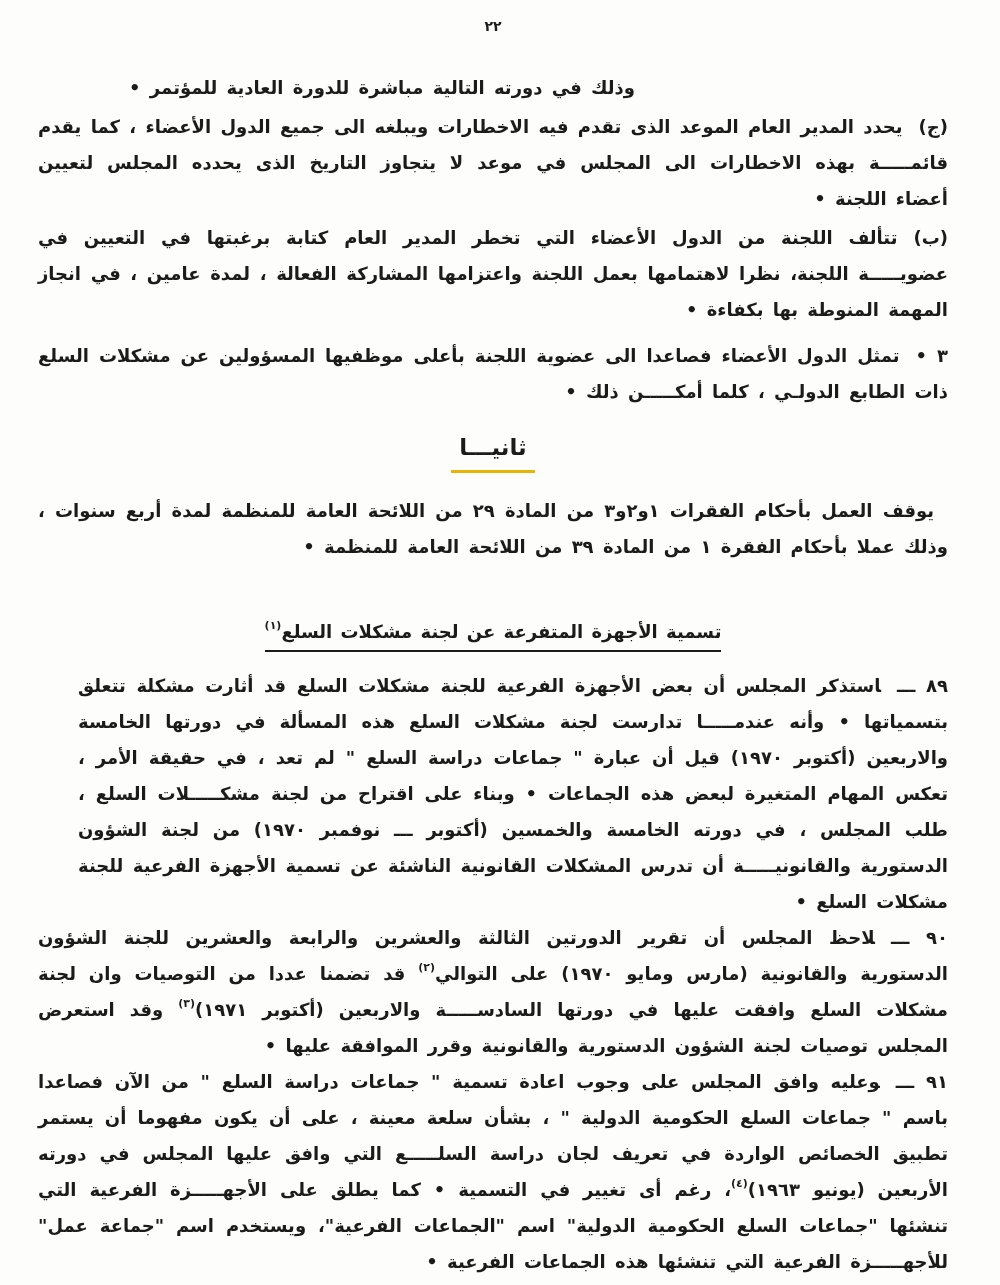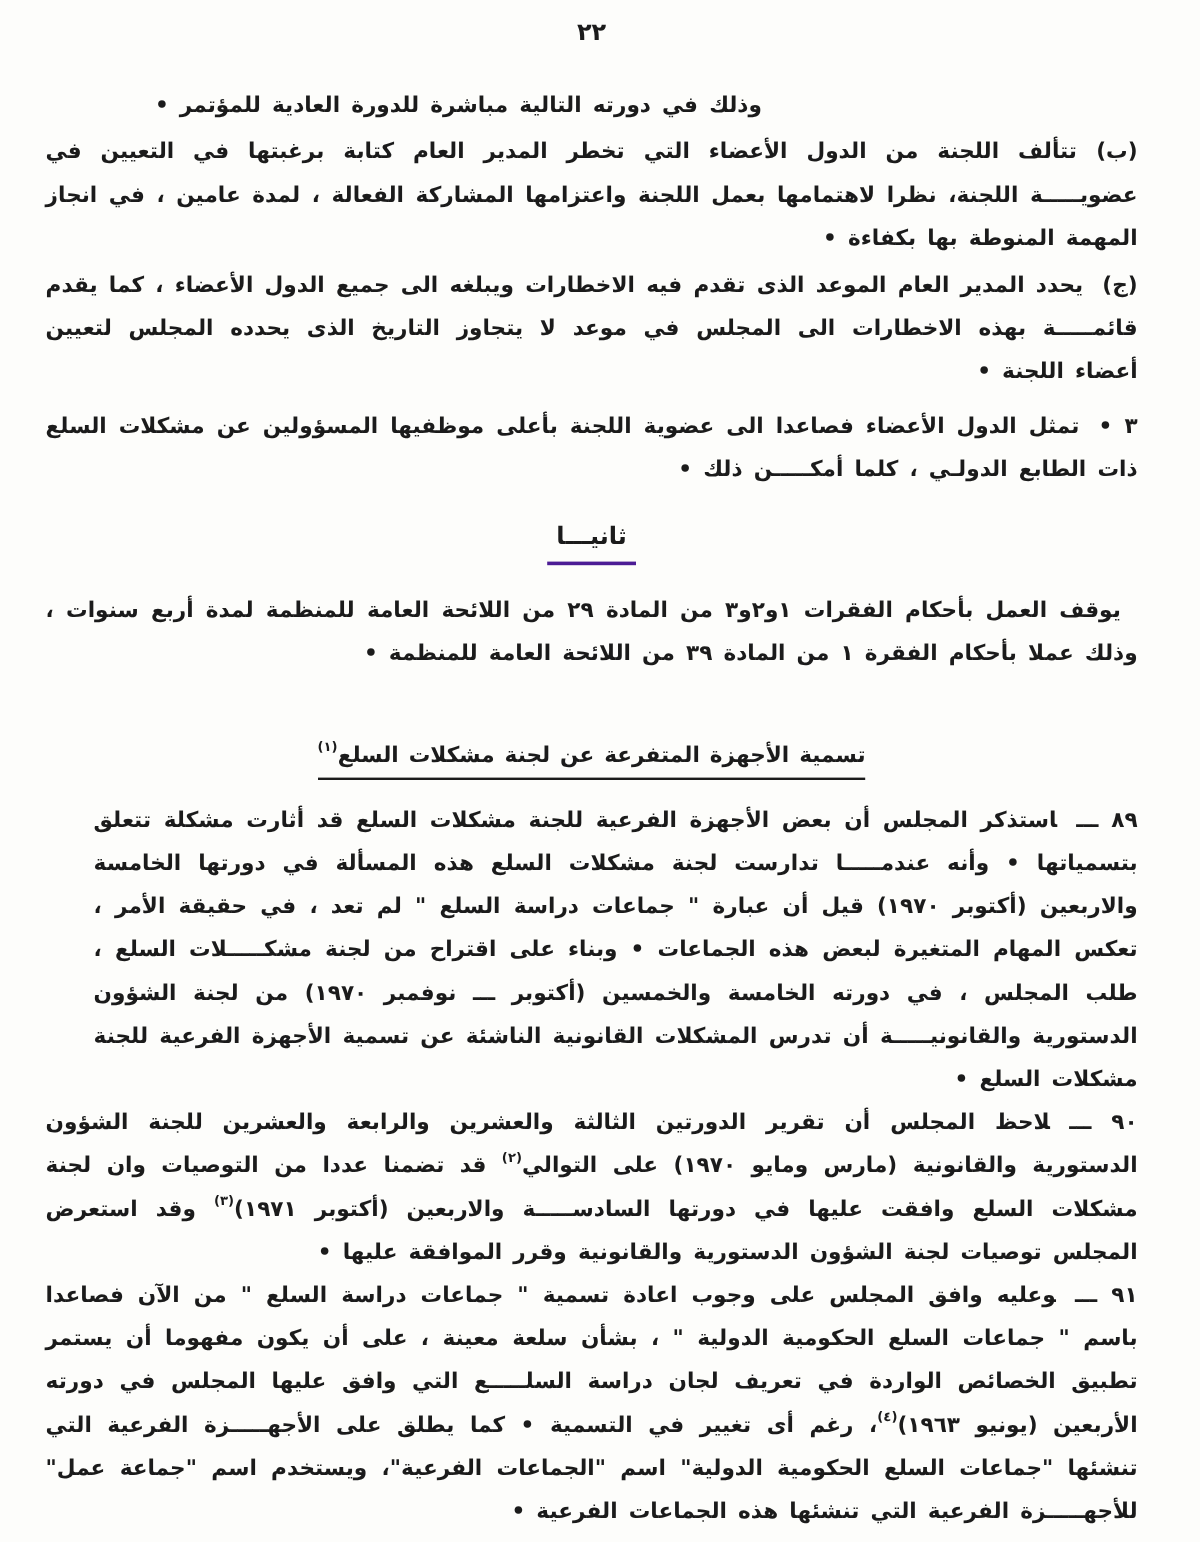--- a/index.html
+++ b/index.html
@@ -7,35 +7,35 @@
     width:1000px; height:1285px; margin:0 auto;
     background:#fdfdfb; color:#1b1b1b;
     direction:rtl;
     font-family:"DejaVu Sans", sans-serif;
     box-sizing:border-box;
     padding:14px 52px 0 38px;
     overflow:hidden;
     position:relative;
   }
   .pageno-top {
-    text-align:center; font-size:20px; font-weight:700;
+    text-align:center; font-size:14px; font-weight:700;
     letter-spacing:3px; line-height:24px;
   }
   .para {
     font-size:18px; font-weight:700; line-height:36px;
     text-align:justify; margin:0; word-spacing:3px;
   }
   .intro { margin-top:32px; padding-right:222px; text-align:center; }
   .item  { margin-top:3px; }
   .item3 { margin-top:10px; }
   .marker { margin-left:16px; white-space:nowrap; }
   .h-second { margin-top:24px; text-align:center; }
   .h-second .word {
-    display:inline-block; font-size:20px; font-weight:700;
-    border-bottom:3px solid #4c1d95; padding:0 8px 10px;
+    display:inline-block; font-size:23px; font-weight:700;
+    border-bottom:3px solid #eab308; padding:0 8px 10px;
   }
   .para-second { margin-top:20px; text-indent:14px; }
   .section-h { margin-top:56px; text-align:center; margin-bottom:0; }
   .section-h .inner {
     display:inline-block; font-size:18px; font-weight:700;
     border-bottom:2.5px solid #1b1b1b; padding-bottom:8px;
     word-spacing:2px;
   }
   sup { font-size:11px; font-weight:700; line-height:0; position:relative; top:-2px; }
   .p89 { margin-top:16px;margin-left:40px; }
@@ -58,23 +58,23 @@
 </style>
 </head>
 <body>
 
 <div class="page">
 
   <div class="pageno-top">٢٢</div>
 
   <p class="para intro">وذلك في دورته التالية مباشرة للدورة العادية للمؤتمر •</p>
 
+  <p class="para item"><span class="marker">(ج)</span><span>يحدد المدير العام الموعد الذى تقدم فيه الاخطارات ويبلغه الى جميع الدول الأعضاء ، كما يقدم قائمـــــة بهذه الاخطارات الى المجلس في موعد لا يتجاوز التاريخ الذى يحدده المجلس لتعيين أعضاء اللجنة •</span></p>
+
   <p class="para item"><span class="marker">(ب)</span><span>تتألف اللجنة من الدول الأعضاء التي تخطر المدير العام كتابة برغبتها في التعيين في عضويـــــة اللجنة، نظرا لاهتمامها بعمل اللجنة واعتزامها المشاركة الفعالة ، لمدة عامين ، في انجاز المهمة المنوطة بها بكفاءة •</span></p>
-
-  <p class="para item"><span class="marker">(ج)</span><span>يحدد المدير العام الموعد الذى تقدم فيه الاخطارات ويبلغه الى جميع الدول الأعضاء ، كما يقدم قائمـــــة بهذه الاخطارات الى المجلس في موعد لا يتجاوز التاريخ الذى يحدده المجلس لتعيين أعضاء اللجنة •</span></p>
 
   <p class="para item item3"><span class="marker">٣ •</span><span>تمثل الدول الأعضاء فصاعدا الى عضوية اللجنة بأعلى موظفيها المسؤولين عن مشكلات السلع ذات الطابع الدولـي ، كلما أمكـــــن ذلك •</span></p>
 
   <div class="h-second"><span class="word">ثانيـــا</span></div>
 
   <p class="para para-second">يوقف العمل بأحكام الفقرات ١و٢و٣ من المادة ٢٩ من اللائحة العامة للمنظمة لمدة أربع سنوات ، وذلك عملا بأحكام الفقرة ١ من المادة ٣٩ من اللائحة العامة للمنظمة •</p>
 
   <div class="section-h"><span class="inner"><span>تسمية الأجهزة المتفرعة عن لجنة مشكلات السلع</span><sup>(١)</sup></span></div>
 
   <p class="para item p89"><span class="marker">٨٩ ـــ</span><span>استذكر المجلس أن بعض الأجهزة الفرعية للجنة مشكلات السلع قد أثارت مشكلة تتعلق بتسمياتها • وأنه عندمـــــا تدارست لجنة مشكلات السلع هذه المسألة في دورتها الخامسة والاربعين (أكتوبر ١٩٧٠) قيل أن عبارة " جماعات دراسة السلع " لم تعد ، في حقيقة الأمر ، تعكس المهام المتغيرة لبعض هذه الجماعات • وبناء على اقتراح من لجنة مشكـــــلات السلع ، طلب المجلس ، في دورته الخامسة والخمسين (أكتوبر ـــ نوفمبر ١٩٧٠) من لجنة الشؤون الدستورية والقانونيـــــة أن تدرس المشكلات القانونية الناشئة عن تسمية الأجهزة الفرعية للجنة مشكلات السلع •</span></p>

